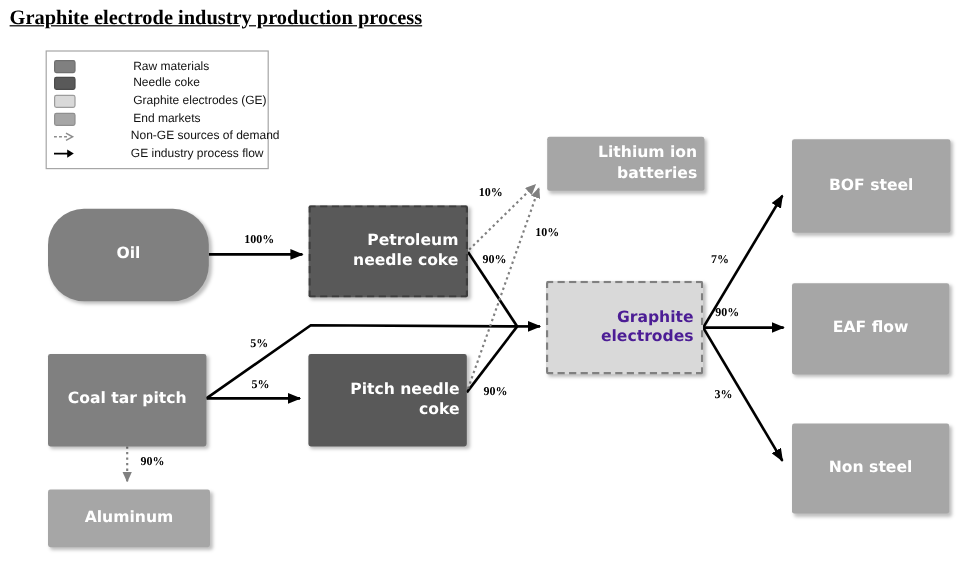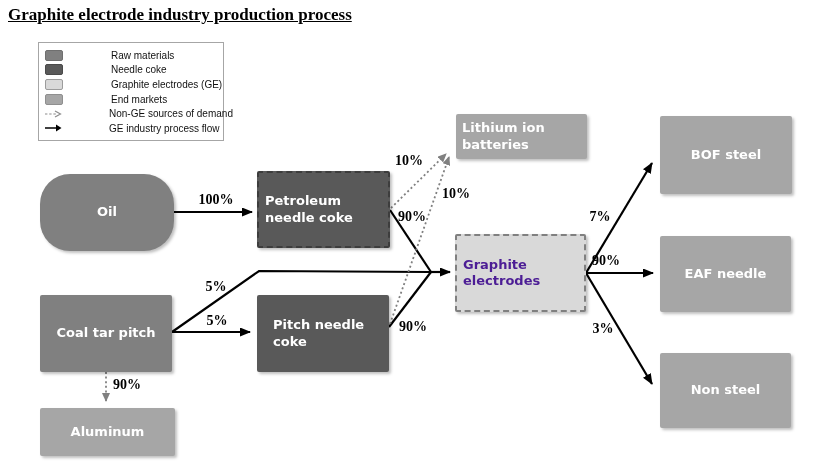--- a/index.html
+++ b/index.html
@@ -21,21 +21,21 @@
   .lg-sw{width:16px;height:9px;border-radius:2px;margin-right:5px;flex:0 0 auto;}
   .sw-raw{background:#808080;border:1px solid #6f6f6f;}
   .sw-needle{background:#595959;border:1px solid #4a4a4a;}
   .sw-ge{background:#d9d9d9;border:1px solid #9c9c9c;}
   .sw-end{background:#a6a6a6;border:1px solid #8f8f8f;}
   .lg-arrow{width:17px;height:10px;margin-right:4px;flex:0 0 auto;}
   .lg-label{font-size:10px;color:#111;white-space:nowrap;margin-left:43px;}
   
   .node{
     position:absolute;box-sizing:border-box;border-radius:2px;
-    display:flex;align-items:center;justify-content:center;text-align:left;
+    display:flex;align-items:center;justify-content:center;text-align:right;
     font-family:"DejaVu Sans",sans-serif;font-weight:bold;font-size:13px;line-height:1.25;
     color:#fff;padding:0 6px;box-shadow:2px 2px 3px rgba(0,0,0,0.25);
   }
   .raw{background:#808080;}
   .needle{background:#595959;}
   .end{background:#a6a6a6;}
   #n-oil{left:40px;top:174px;width:134px;height:77px;border-radius:30px;}
   #n-ctp{left:40px;top:295px;width:132px;height:77px;}
   #n-alu{left:40px;top:408px;width:135px;height:48px;}
   #n-pnc{left:257px;top:171px;width:133px;height:77px;border:2px dashed #3d3d3d;}
@@ -45,21 +45,21 @@
   #n-bof{left:660px;top:116px;width:132px;height:78px;}
   #n-eaf{left:660px;top:236px;width:131px;height:76px;}
   #n-non{left:660px;top:353px;width:131px;height:75px;}
   
   #flows{position:absolute;left:0;top:0;width:814px;height:473px;}
   .solid{stroke:#000;stroke-width:2.2;fill:none;}
   .dotted{stroke:#808080;stroke-width:1.8;fill:none;stroke-dasharray:2 2.6;}
   
   .pct{
     position:absolute;transform:translate(-50%,-50%);
-    font-family:"Liberation Serif",serif;font-weight:bold;font-size:14px;color:#000;
+    font-family:"Liberation Serif",serif;font-weight:bold;font-size:10px;color:#000;
     white-space:nowrap;background:transparent;
   }
 </style>
 </head>
 <body>
 
 <div id="canvas">
 
   <div id="title">Graphite electrode industry production process</div>
 
@@ -137,21 +137,21 @@
   <div class="node end" id="n-li">
     <span>Lithium ion batteries</span>
   </div>
   <div class="node" id="n-ge">
     <span>Graphite electrodes</span>
   </div>
   <div class="node end" id="n-bof">
     <span>BOF steel</span>
   </div>
   <div class="node end" id="n-eaf">
-    <span>EAF needle</span>
+    <span>EAF flow</span>
   </div>
   <div class="node end" id="n-non">
     <span>Non steel</span>
   </div>
 
   <div class="pct" style="left:216px;top:200px;">100%</div>
   <div class="pct" style="left:216px;top:287px;">5%</div>
   <div class="pct" style="left:217px;top:321px;">5%</div>
   <div class="pct" style="left:409px;top:161px;">10%</div>
   <div class="pct" style="left:456px;top:194px;">10%</div>

